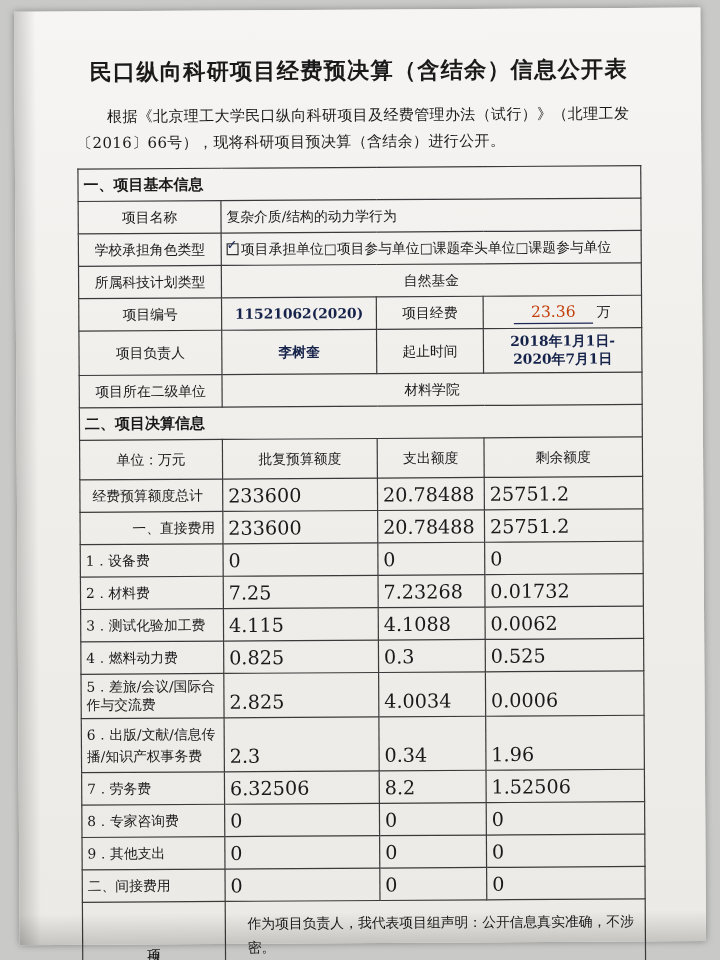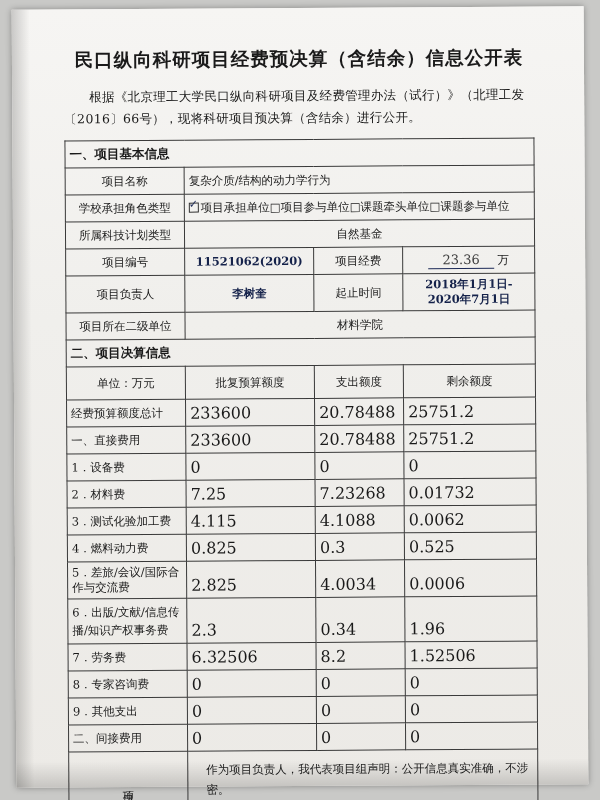--- a/index.html
+++ b/index.html
@@ -85,21 +85,21 @@
     text-orientation:upright;
     letter-spacing:4px;
     font-size:11.5px;
     line-height:16px;
     height:64px;
     display:inline-block;
   }
   .amt-u{
     border-bottom:1px solid #1d2a57;
     padding:0 14px 1px 14px;
-    color:#404040;
+    color:#c2410c;
     font-size:13px;
   }
   .shadowL{
     position:absolute;left:0;top:0;width:18px;height:778px;
     background:linear-gradient(90deg,rgba(0,0,0,0.18),rgba(0,0,0,0));
     pointer-events:none;
   }
   .shadowB{
     position:absolute;left:0;bottom:0;width:572px;height:26px;
     background:linear-gradient(0deg,rgba(0,0,0,0.16),rgba(0,0,0,0));
@@ -163,27 +163,27 @@
         <td class="sect" colspan="4">二、项目决算信息</td>
       </tr>
       <tr>
         <td class="ctr" style="height:26px">单位：万元</td>
         <td class="ctr">批复预算额度</td>
         <td class="ctr">支出额度</td>
         <td class="ctr">剩余额度</td>
       </tr>
 
       <tr>
-        <td style="padding-right:6px">经费预算额度总计</td>
+        <td style="text-align:right;padding-right:16px">经费预算额度总计</td>
         <td class="lft num">233600</td>
         <td class="lft num">20.78488</td>
         <td class="lft num">25751.2</td>
       </tr>
       <tr>
-        <td style="text-align:left;padding-right:18px">一、直接费用</td>
+        <td style="text-align:right;padding-right:6px">一、直接费用</td>
         <td class="lft num">233600</td>
         <td class="lft num">20.78488</td>
         <td class="lft num">25751.2</td>
       </tr>
       <tr>
         <td class="lft">1．设备费</td>
         <td class="lft num">0</td>
         <td class="lft num">0</td>
         <td class="lft num">0</td>
       </tr>

